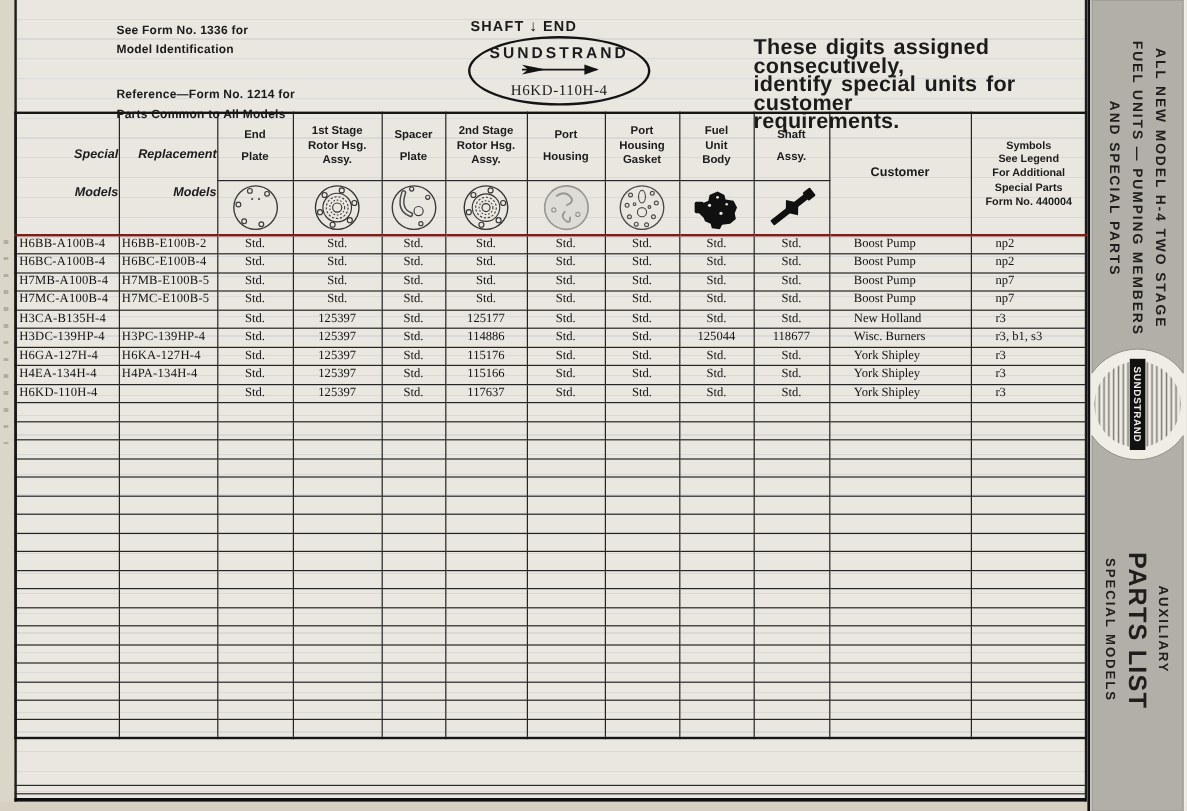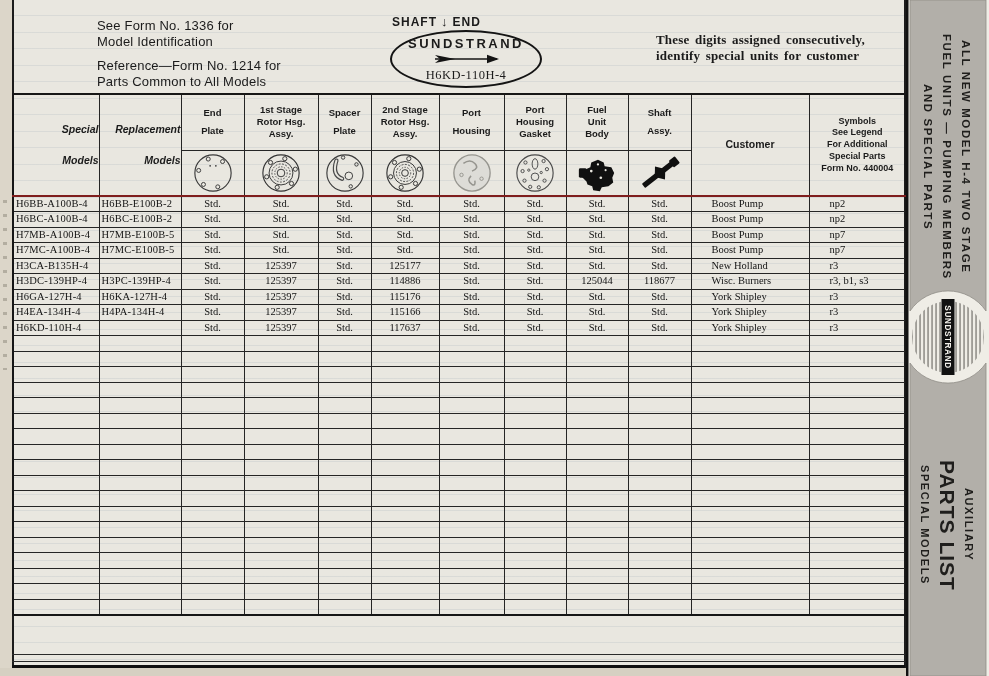--- a/index.html
+++ b/index.html
@@ -11,32 +11,32 @@
   #bottom-edge{position:absolute;left:0;top:668px;width:989px;height:8px;background:#d6d0c2;}
   
   #ruling{position:absolute;left:12px;top:0;width:893px;height:668px;
           background:repeating-linear-gradient(to bottom,transparent 0 15.5px,rgba(120,140,160,.14) 15.5px 16.5px);}
   #left-rule{position:absolute;left:12px;top:0;width:2px;height:668px;background:#1c1c1c;}
   #right-rule{position:absolute;left:904px;top:0;width:2px;height:668px;background:#1c1c1c;}
   #edge-marks{position:absolute;left:3px;top:200px;width:4px;height:170px;
     background:repeating-linear-gradient(to bottom,#8a8578 0 3px,transparent 3px 14px);opacity:.5;}
 
   
-  .note{position:absolute;font-weight:normal;font-size:13px;line-height:16px;letter-spacing:.2px;}
+  .note{position:absolute;font-weight:bold;font-size:10px;line-height:16px;letter-spacing:.2px;}
   #note1{left:97px;top:18px;}
-  #note2{left:97px;top:58px;}
+  #note2{left:97px;top:72px;}
   #shaft-end{position:absolute;left:392px;top:14px;width:150px;text-align:left;
              font-weight:bold;font-size:12px;letter-spacing:1px;}
   #shaft-end .arr{font-size:13px;padding:0 4px;}
   #oval{position:absolute;left:390px;top:30px;width:152px;height:58px;border:2px solid #141414;
         border-radius:50%;text-align:center;padding-top:4px;}
   #oval .brand{font-weight:bold;font-size:13px;letter-spacing:2.5px;}
   #oval .model{font-family:"Liberation Serif",serif;font-size:12.5px;letter-spacing:.5px;margin-top:-1px;}
-  #right-note{position:absolute;left:656px;top:32px;width:285px;font-weight:bold;font-size:13px;
-              line-height:15.5px;letter-spacing:.2px;word-spacing:2px;font-family:Liberation Serif, serif;}
+  #right-note{position:absolute;left:628px;top:32px;width:285px;font-weight:bold;font-size:18px;
+              line-height:15.5px;letter-spacing:.2px;word-spacing:2px;}
 
   
   #tbl-wrap{position:absolute;left:12px;top:93px;width:893px;}
   table{border-collapse:collapse;table-layout:fixed;width:893px;background:transparent;}
   th,td{border:1px solid #252525;padding:0;overflow:hidden;}
   table{border:2px solid #161616;}
   thead th{font-weight:bold;background:transparent;}
   .hlabel{font-size:9.5px;line-height:1.25;white-space:pre-line;vertical-align:middle;text-align:center;height:56px;}
   .hlabel.two{line-height:1.9;}
   .span2{white-space:pre-line;font-size:10.5px;line-height:3.0;text-align:right;vertical-align:middle;font-style:italic;}
@@ -94,20 +94,21 @@
       <line x1="6" y1="6" x2="68" y2="6" stroke="#141414" stroke-width="1.6"></line>
       <polygon points="70,6 58,1.8 58,10.2" fill="#141414"></polygon>
       <polygon points="6,2 26,6 6,10 11,6" fill="#141414"></polygon>
     </svg>
     <div class="model">H6KD-110H-4</div>
   </div>
 
   <div id="right-note">
     <div>These digits assigned consecutively,</div>
     <div>identify special units for customer</div>
+    <div>requirements.</div>
   </div>
 
   <div id="tbl-wrap">
     <table>
       <colgroup>
         <col style="width:86px">
           <col style="width:82px">
           <col style="width:63px">
           <col style="width:74px">
         <col style="width:53px">
@@ -263,21 +264,21 @@
             <td class="c5">Std.</td>
             <td class="c6">Std.</td>
             <td class="c7">Std.</td>
             <td class="c8">Std.</td>
             <td class="c9">Std.</td>
             <td class="c10">Boost Pump</td>
             <td class="c11">np2</td>
           </tr>
           <tr>
             <td class="c0">H6BC-A100B-4</td>
-            <td class="c1">H6BC-E100B-2</td>
+            <td class="c1">H6BC-E100B-4</td>
             <td class="c2">Std.</td>
             <td class="c3">Std.</td>
             <td class="c4">Std.</td>
             <td class="c5">Std.</td>
             <td class="c6">Std.</td>
             <td class="c7">Std.</td>
             <td class="c8">Std.</td>
             <td class="c9">Std.</td>
             <td class="c10">Boost Pump</td>
             <td class="c11">np2</td>

